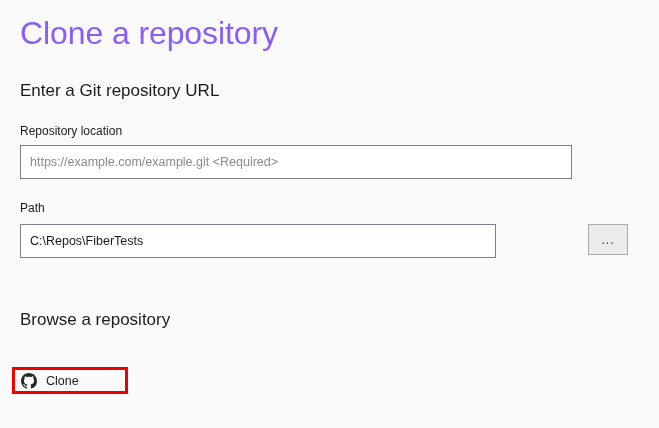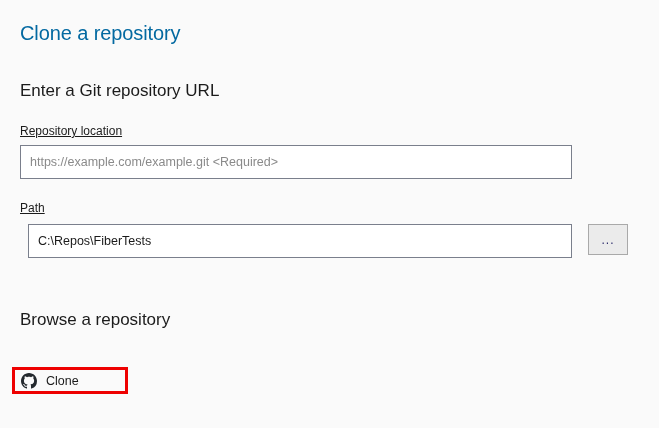--- a/index.html
+++ b/index.html
@@ -20,25 +20,25 @@
   .page {
     position: absolute;
     inset: 0;
   }
 
   
   .page-title {
     position: absolute;
     left: 20px;
     top: 14px;
-    font-size: 20px;
+    font-size: 32px;
     font-weight: 400;
     line-height: 38px;
     letter-spacing: -0.1px;
-    color: #0369a1;
+    color: #8b5cf6;
     white-space: nowrap;
   }
 
   
   .section-heading {
     position: absolute;
     left: 20px;
     font-size: 17px;
     font-weight: 400;
     line-height: 22px;
@@ -49,21 +49,20 @@
   .section-heading.browse { top: 309px; text-align: right; }
 
   
   .field-label {
     position: absolute;
     left: 20px;
     font-size: 12px;
     line-height: 16px;
     color: #1b1b1b;
     white-space: nowrap;
-    text-decoration: underline;
   }
   .field-label.repo { top: 123px; }
   .field-label.path { top: 200px; }
 
   .text-input {
     position: absolute;
     box-sizing: border-box;
     height: 28px;
     background: #ffffff;
     border: 1px solid #8a8886;
@@ -79,23 +78,23 @@
   .text-input::placeholder {
     color: #8a8a8a;
     opacity: 1;
   }
   .text-input.repo {
     left: 20px;
     top: 145px;
     width: 552px;
   }
   .text-input.path {
-    left: 28px;
+    left: 20px;
     top: 224px;
-    width: 544px;
+    width: 476px;
   }
 
   .browse-dots-button {
     position: absolute;
     left: 588px;
     top: 224px;
     width: 40px;
     height: 31px;
     box-sizing: border-box;
     background: #ebebeb;

